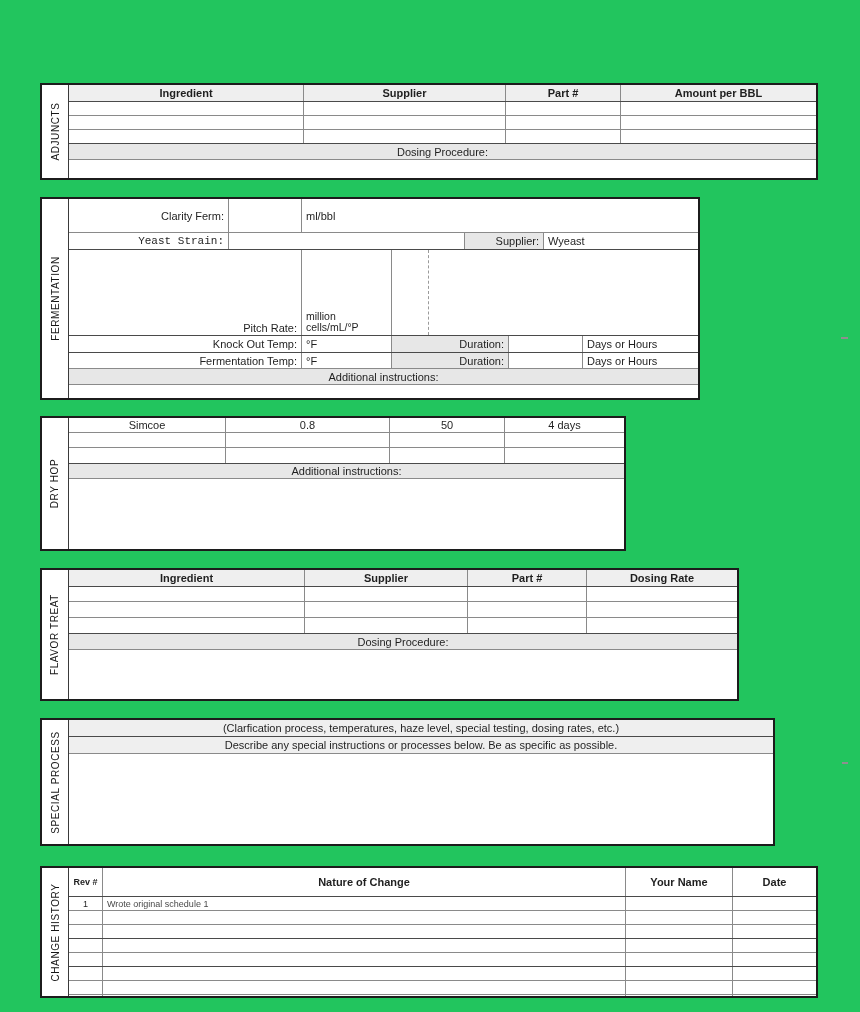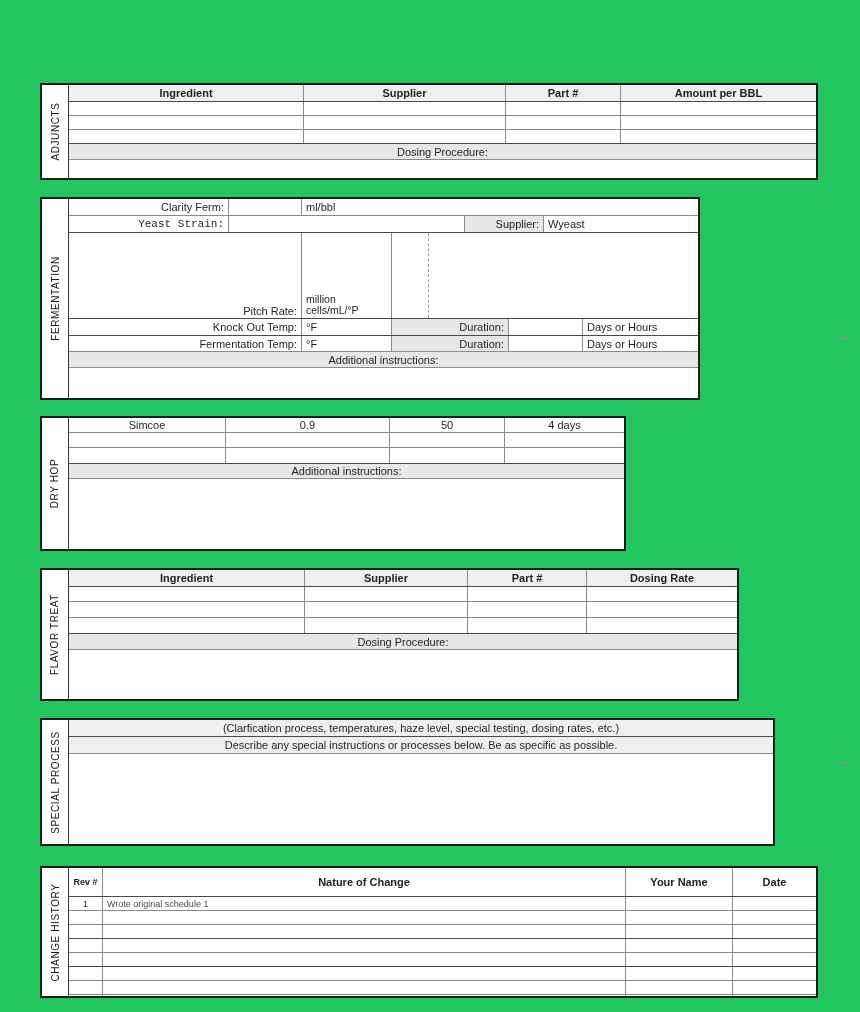--- a/index.html
+++ b/index.html
@@ -80,21 +80,21 @@
         <div class="c lastc noline"></div>
       </div>
     </div>
   </div>
 
   <div class="section" style="top:197px; width:660px; height:203px;">
     <div class="slabel">
       <span>FERMENTATION</span>
     </div>
     <div class="sbody">
-      <div class="row" style="height:17px;">
+      <div class="row" style="height:34px;">
         <div class="c rt" style="flex:0 0 160px;">Clarity Ferm:</div>
         <div class="c" style="flex:0 0 73px;"></div>
         <div class="c lastc">ml/bbl</div>
       </div>
       <div class="row dark" style="height:17px;">
         <div class="c rt" style="flex:0 0 160px;font-family:Liberation Mono, monospace;">Yeast Strain:</div>
         <div class="c" style="flex:0 0 236px;"></div>
         <div class="c rt shade" style="flex:0 0 79px;">Supplier:</div>
         <div class="c lastc">Wyeast</div>
       </div>
@@ -132,21 +132,21 @@
     </div>
   </div>
 
   <div class="section" style="top:416px; width:586px; height:135px;">
     <div class="slabel">
       <span>DRY HOP</span>
     </div>
     <div class="sbody">
       <div class="row" style="height:15px;">
         <div class="c ctr" style="flex:0 0 157px;">Simcoe</div>
-        <div class="c ctr" style="flex:0 0 164px;">0.9</div>
+        <div class="c ctr" style="flex:0 0 164px;">0.8</div>
         <div class="c ctr" style="flex:0 0 115px;text-align:center;">50</div>
         <div class="c ctr lastc">4 days</div>
       </div>
       <div class="row" style="height:15px;">
         <div class="c" style="flex:0 0 157px;"></div>
         <div class="c" style="flex:0 0 164px;"></div>
         <div class="c" style="flex:0 0 115px;"></div>
         <div class="c lastc"></div>
       </div>
       <div class="row dark" style="height:16px;">

